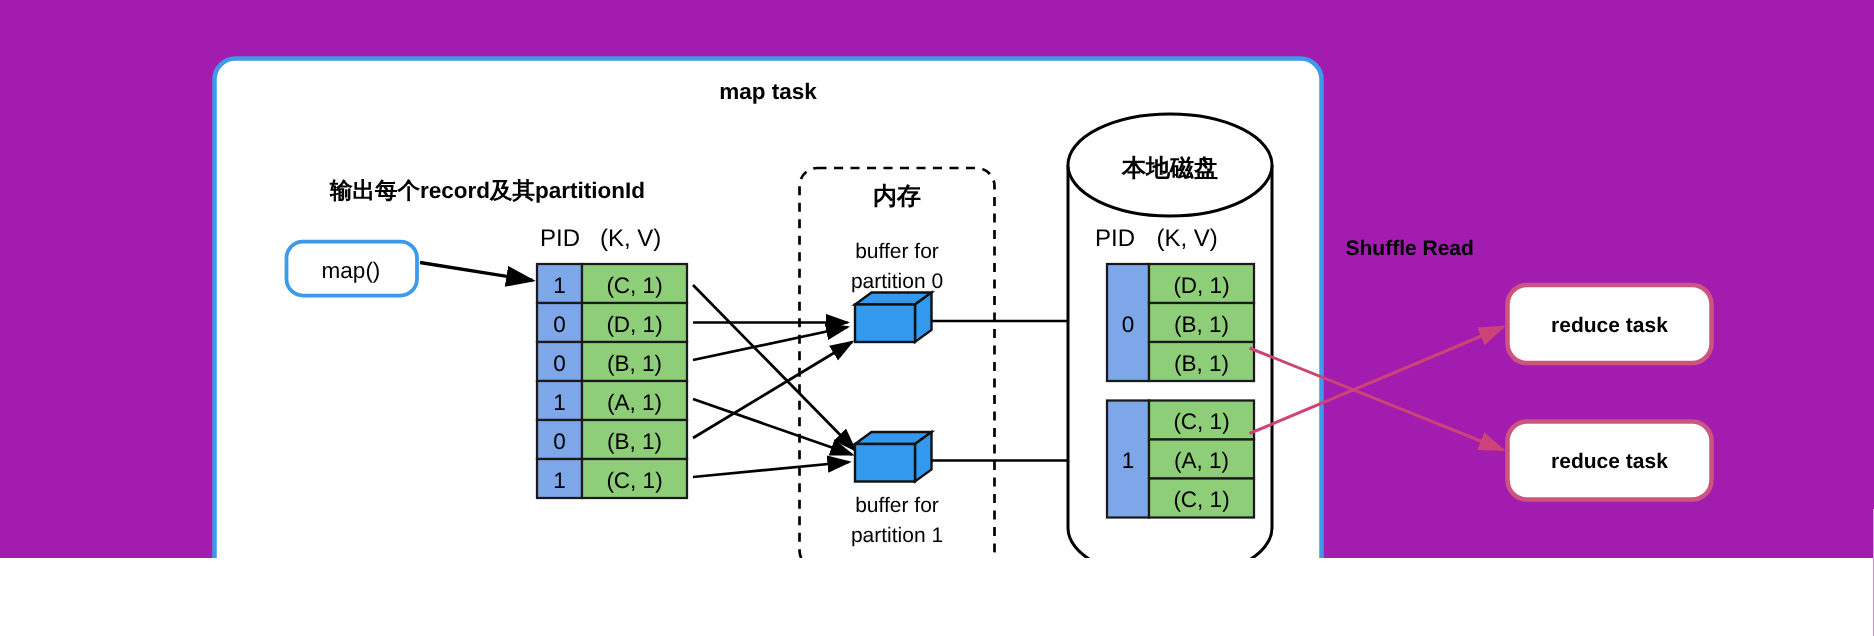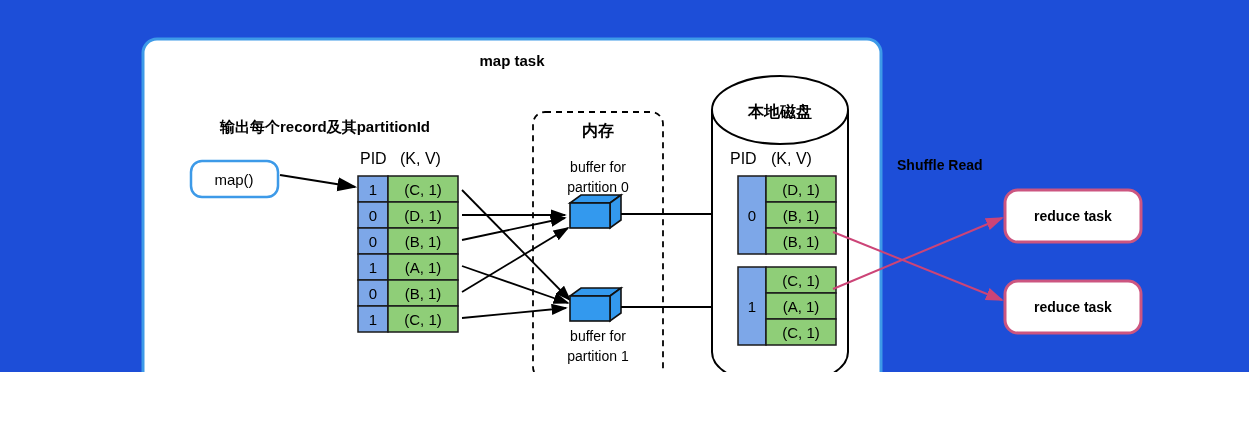--- a/index.html
+++ b/index.html
@@ -7,21 +7,21 @@
     padding: 0;
     background: #ffffff;
   }
   body {
     font-family: "Liberation Sans", sans-serif;
   }
   #stage {
     position: relative;
     width: 1249px;
     height: 372px;
-    background: #1d4ed8;
+    background: #a21caf;
     overflow: hidden;
   }
   #diagram {
     position: absolute;
     left: 0;
     top: 0;
     width: 1249px;
     height: 424px;
   }
   .svg-label {

